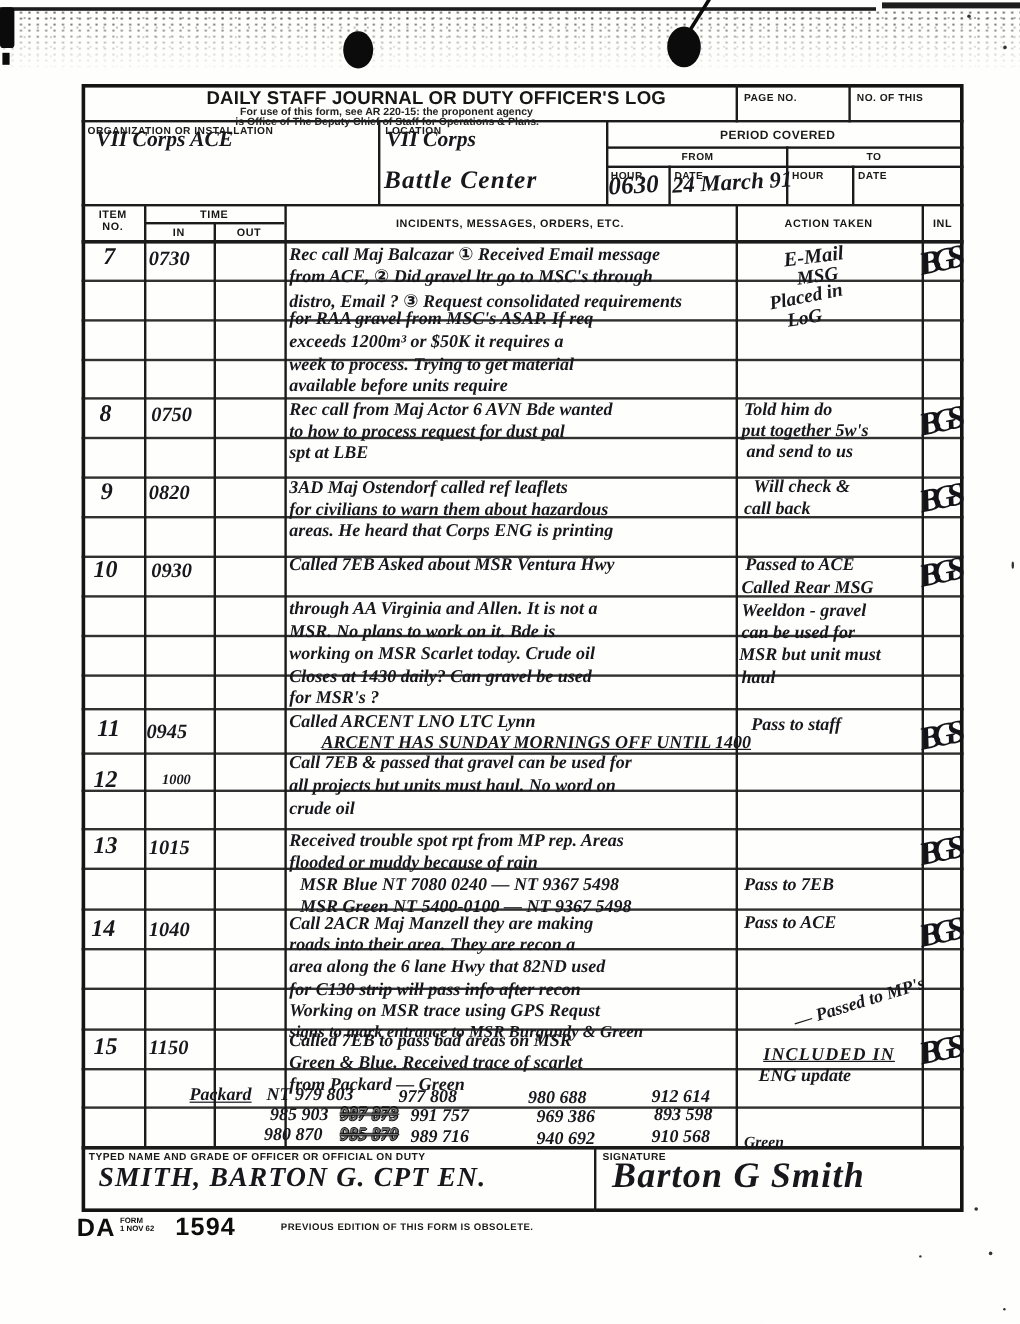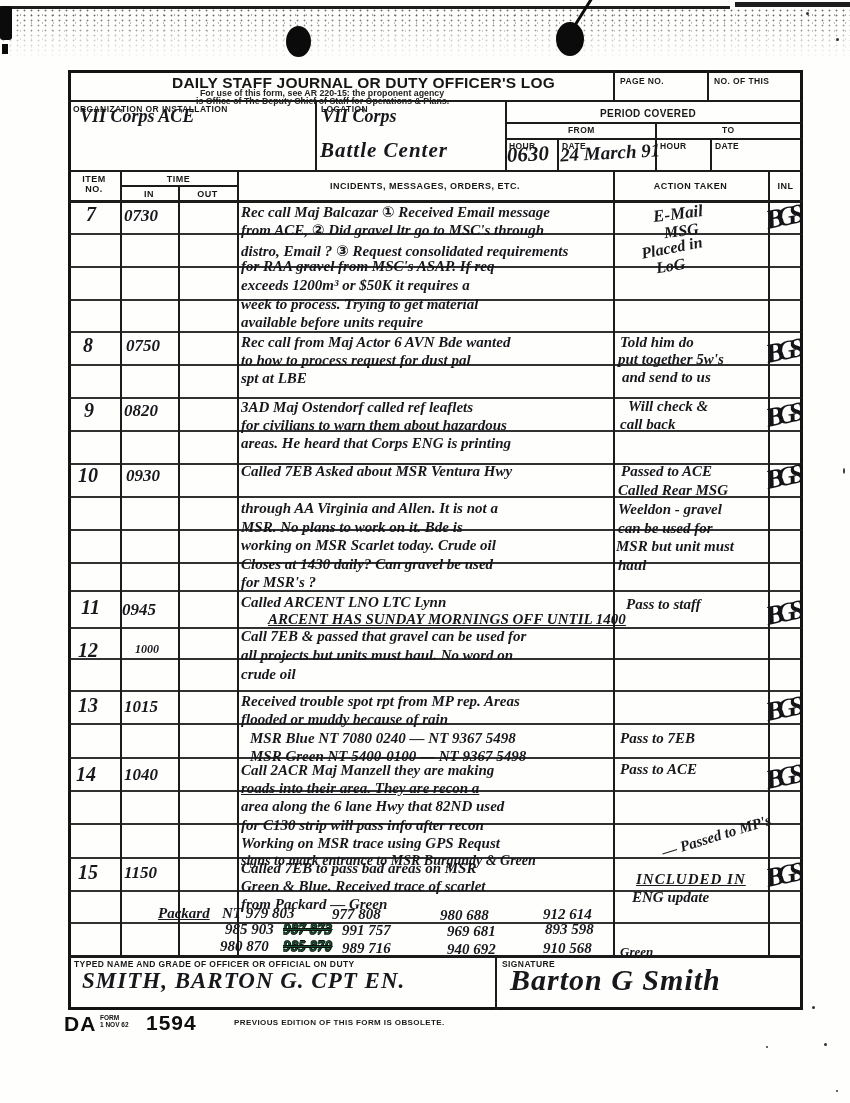--- a/index.html
+++ b/index.html
@@ -25,21 +25,21 @@
   .title{position:absolute;font-size:15.5px;font-weight:bold;letter-spacing:.2px;white-space:nowrap;}
   .sub{position:absolute;font-size:8.8px;font-weight:bold;white-space:nowrap;color:#222;}
   .ch{position:absolute;font-size:9px;font-weight:bold;text-align:center;letter-spacing:.5px;}
   
   .hw{position:absolute;font-family:"Liberation Serif","DejaVu Sans",serif;font-style:italic;font-weight:600;
       font-size:15px;color:#17171c;white-space:nowrap;}
   .hw-lg{font-size:18px;}
   .hw-md{font-size:21px;}
   .num{font-size:20px;}
   .ul{text-decoration:underline;}
-  .scratch{text-decoration:line-through;color:#14532d;font-weight:bold;
+  .scratch{text-decoration:line-through;color:#737373;font-weight:bold;
            text-shadow:0 1px 0 #101010,0 -1px 0 #101010,1px 0 0 #101010;}
   .initials{position:absolute;font-family:"Liberation Serif",serif;font-style:italic;font-weight:bold;
             font-size:27px;letter-spacing:-7px;transform:rotate(-12deg);color:#131318;}
   .sig{font-size:30px;letter-spacing:1px;}
   .footer-big{position:absolute;font-size:21px;font-weight:bold;letter-spacing:1px;color:#0e0e0e;}
   .footer-sm{position:absolute;font-size:6.5px;font-weight:bold;line-height:7px;color:#0e0e0e;}
 </style>
 </head>
 <body>
 
@@ -210,21 +210,21 @@
   <div class="hw" style="left:241px;top:693px;">Received trouble spot rpt from MP rep. Areas</div>
   <div class="hw" style="left:241px;top:711px;">flooded or muddy because of rain</div>
   <div class="hw" style="left:250px;top:730px;">MSR Blue NT 7080 0240 — NT 9367 5498</div>
   <div class="hw" style="left:250px;top:748px;">MSR Green NT 5400-0100 — NT 9367 5498</div>
   <div class="hw" style="left:620px;top:730px;">Pass to 7EB</div>
   <div class="initials" style="left:766px;top:694px;">BGS</div>
 
   <div class="hw num" style="left:76px;top:763px;">14</div>
   <div class="hw" style="left:124px;top:765px;font-size:17px;">1040</div>
   <div class="hw" style="left:241px;top:762px;">Call 2ACR Maj Manzell they are making</div>
-  <div class="hw" style="left:241px;top:780px;text-decoration:underline;">roads into their area. They are recon a</div>
+  <div class="hw" style="left:241px;top:780px;">roads into their area. They are recon a</div>
   <div class="hw" style="left:241px;top:798px;">area along the 6 lane Hwy that 82ND used</div>
   <div class="hw" style="left:241px;top:817px;">for C130 strip will pass info after recon</div>
   <div class="hw" style="left:241px;top:835px;">Working on MSR trace using GPS Requst</div>
   <div class="hw" style="left:241px;top:853px;font-size:14px;">signs to mark entrance to MSR Burgundy &amp; Green</div>
   <div class="hw" style="left:620px;top:761px;">Pass to ACE</div>
   <div class="hw" style="left:660px;top:828px;transform:rotate(-17deg);">— Passed to MP's</div>
   <div class="initials" style="left:766px;top:762px;">BGS</div>
 
   <div class="hw num" style="left:78px;top:861px;">15</div>
   <div class="hw" style="left:124px;top:863px;font-size:17px;">1150</div>
@@ -236,21 +236,21 @@
   <div class="initials" style="left:766px;top:860px;">BGS</div>
 
   <div class="hw ul" style="left:158px;top:905px;">Packard</div>
   <div class="hw" style="left:222px;top:905px;">NT 979 803</div>
   <div class="hw" style="left:332px;top:906px;">977 808</div>
   <div class="hw" style="left:440px;top:907px;">980 688</div>
   <div class="hw" style="left:543px;top:906px;">912 614</div>
   <div class="hw" style="left:225px;top:921px;">985 903</div>
   <div class="hw scratch" style="left:283px;top:921px;">987 873</div>
   <div class="hw" style="left:342px;top:922px;">991 757</div>
-  <div class="hw" style="left:447px;top:923px;">969 681</div>
+  <div class="hw" style="left:447px;top:923px;">969 386</div>
   <div class="hw" style="left:545px;top:921px;">893 598</div>
   <div class="hw" style="left:220px;top:938px;">980 870</div>
   <div class="hw scratch" style="left:283px;top:938px;">985 870</div>
   <div class="hw" style="left:342px;top:940px;">989 716</div>
   <div class="hw" style="left:447px;top:941px;">940 692</div>
   <div class="hw" style="left:543px;top:940px;">910 568</div>
   <div class="hw" style="left:620px;top:944px;font-size:13px;">Green</div>
 
   <div class="lbl" style="left:74px;top:959px;">TYPED NAME AND GRADE OF OFFICER OR OFFICIAL ON DUTY</div>
   <div class="lbl" style="left:502px;top:959px;">SIGNATURE</div>

